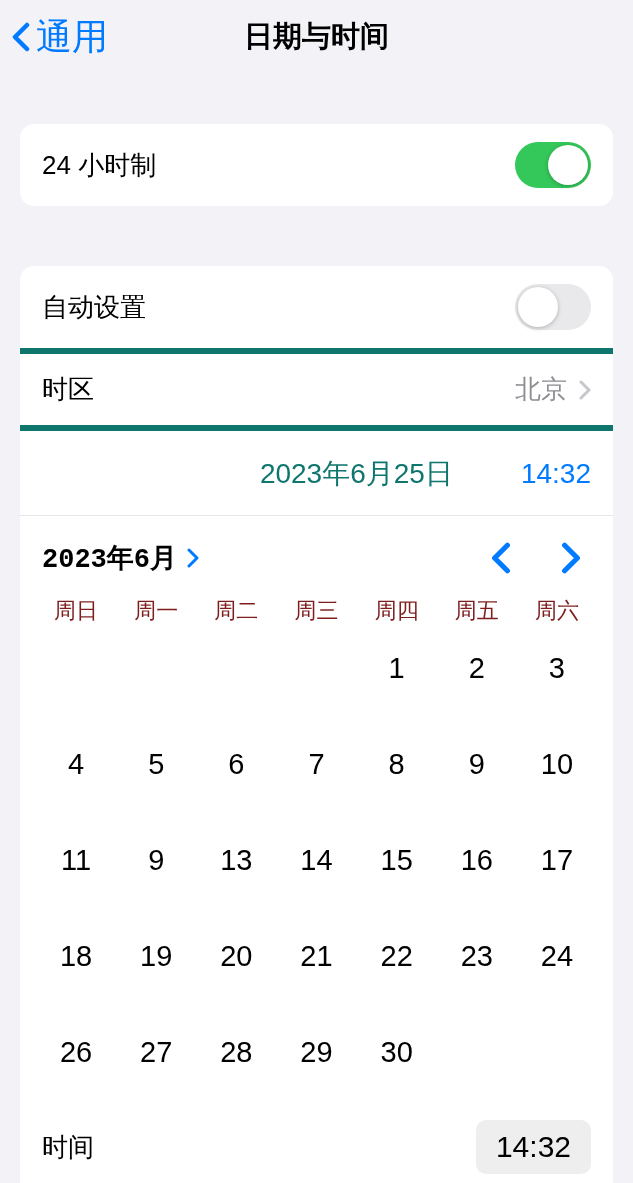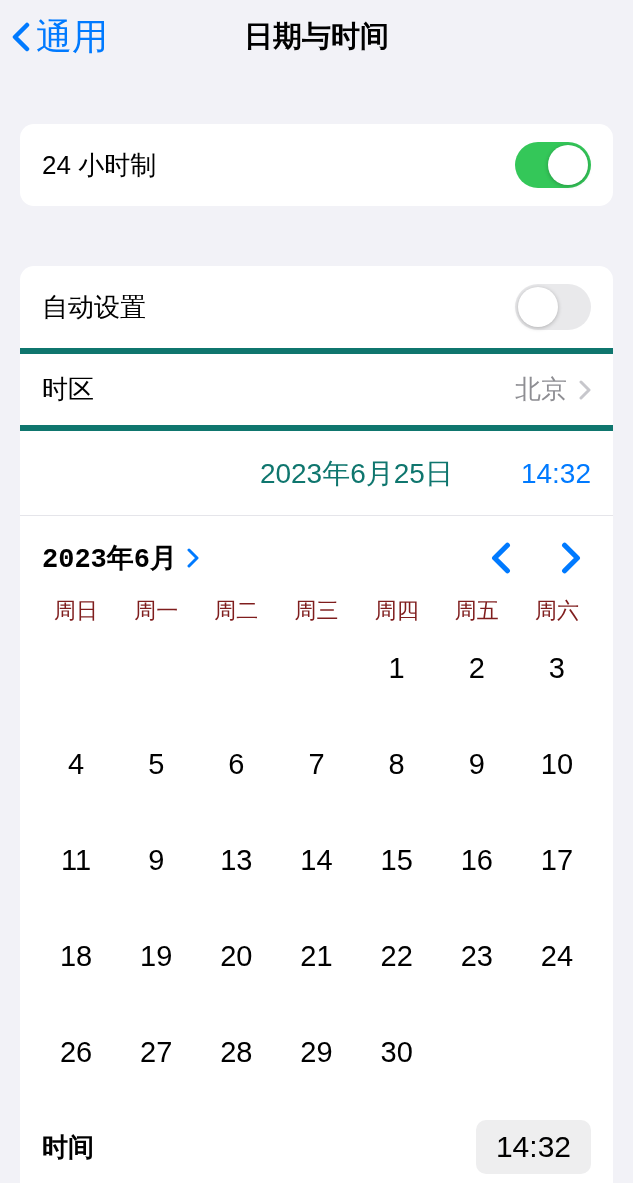--- a/index.html
+++ b/index.html
@@ -150,21 +150,21 @@
       z-index: 0;
     }
     .day-cell span { position: relative; z-index: 1; }
     .time-row {
       display: flex;
       justify-content: space-between;
       align-items: center;
       padding: 18px 22px 22px 22px;
       font-size: 26px;
     }
-    .time-label { font-weight: 700; }
+    .time-label { font-weight: 400; }
     .time-pill {
       background: #eeeeef;
       border-radius: 10px;
       padding: 10px 20px;
       font-size: 30px;
       cursor: pointer;
     }
   </style>
 </head>
 <body>

